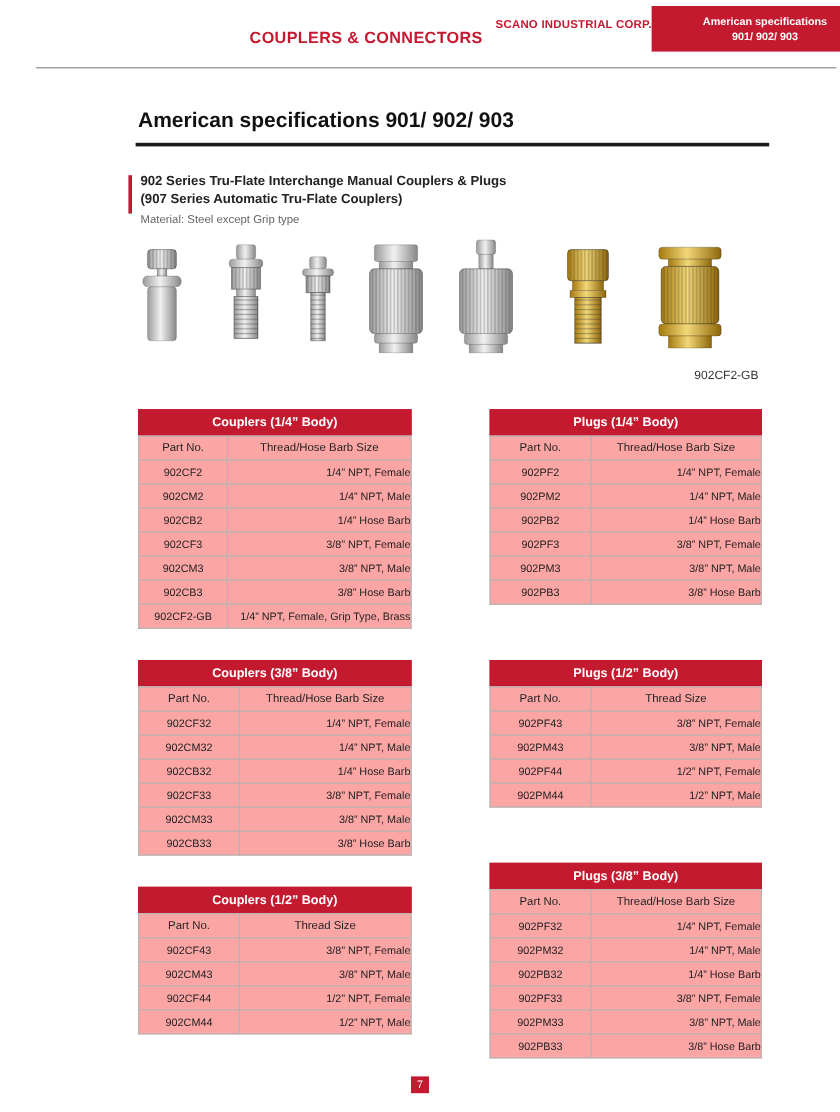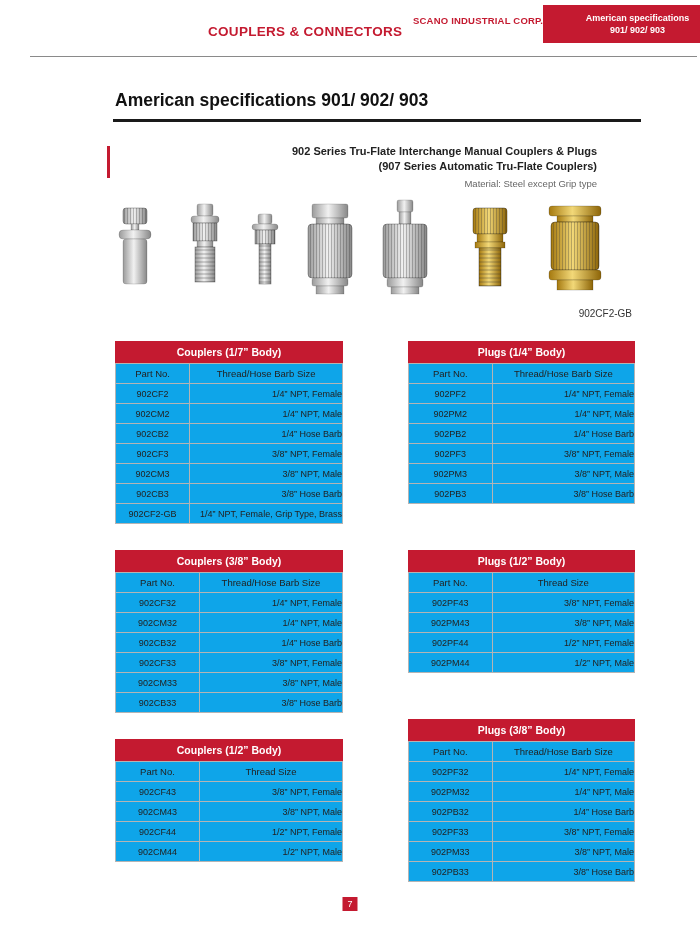--- a/index.html
+++ b/index.html
@@ -14,37 +14,37 @@
             color:#fff; font-weight:bold; font-size:9px; text-align:center;
             display:flex; flex-direction:column; justify-content:center; gap:2px;padding-left:32px; }
   .hdr-rule { position:absolute; left:30px; right:3px; top:56px; height:1px; background:#8a8a8a; }
 
   
   .sec-title { position:absolute; left:115px; top:90px; font-size:17.5px; font-weight:bold; color:#111; }
   .sec-underline { position:absolute; left:113px; top:119px; width:528px; height:3px; background:#1a1a1a; }
 
   
   .series-bar { position:absolute; left:107px; top:146px; width:3px; height:32px; background:var(--accent,#c41a30); }
-  .series { position:absolute; left:117px; top:144px; width:480px;text-align:right; }
+  .series { position:absolute; left:117px; top:144px; width:480px; }
   .series-l { font-size:11px; font-weight:bold; color:#222; line-height:1.35; }
   .material { font-size:9.5px; color:#666; margin-top:4px; }
 
   
   .photo { position:absolute; left:105px; top:192px; width:520px; height:118px; }
   .caption { position:absolute; right:68px; top:308px; font-size:10px; color:#333; }
 
   
   .col { position:absolute; top:341px; }
   .col-left  { left:115px; width:228px; }
   .col-right { left:408px; width:227px; }
   .tblock { margin-bottom:26px; }
   .col-right .tblock { margin-bottom:46px; }
   .ttitle { background:var(--accent,#c41a30); color:#fff; font-weight:bold; font-size:10.5px;
             text-align:center; padding:4px 0; border:1px solid var(--accent,#c41a30); }
-  table { width:100%; border-collapse:collapse; background:#0ea5e9; }
+  table { width:100%; border-collapse:collapse; background:#fca5a5; }
   th, td { border:1px solid #b4b4b4; height:20px; color:#222; }
   th { font-weight:normal; font-size:9.5px; text-align:center; }
   td { font-size:9px; }
   td:first-child, th:first-child { width:37%; }
   td:first-child { text-align:center; }
   td:last-child { text-align:right; padding-left:10px; white-space:nowrap; overflow:hidden; }
 
   
   .pageno { position:absolute; left:50%; transform:translateX(-50%); top:897px;
             background:var(--accent,#c41a30); color:#fff; font-size:9px; padding:2px 5px; }
@@ -153,21 +153,21 @@
         <rect x="446" y="30" width="48" height="48" rx="4" fill="url(#kn)"></rect>
       <rect x="444" y="78" width="52" height="10" rx="3" fill="url(#brass)"></rect>
       <rect x="452" y="88" width="36" height="10" fill="url(#brass)"></rect>
     </g>
   </svg>
   <div class="caption">902CF2-GB</div>
 
   <div class="col col-left">
 
     <div class="tblock">
-      <div class="ttitle">Couplers (1/7” Body)</div>
+      <div class="ttitle">Couplers (1/4” Body)</div>
       <table>
         <thead>
             <tr>
           <th>Part No.</th>
           <th>Thread/Hose Barb Size</th>
         </tr>
           </thead>
         <tbody>
             <tr>
               <td>902CF2</td>

